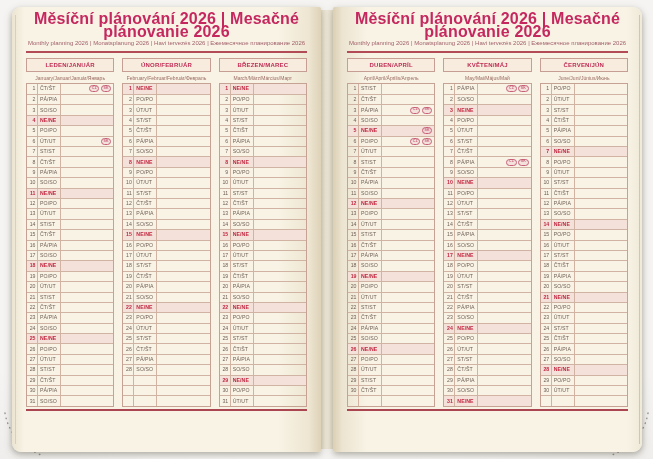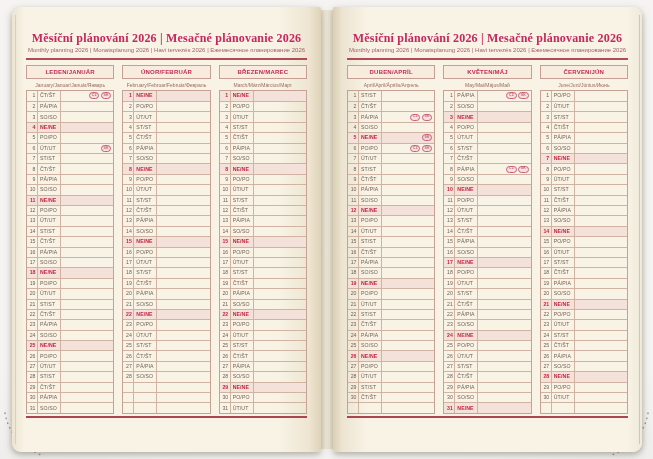--- a/index.html
+++ b/index.html
@@ -30,22 +30,22 @@
   .page-right::after{
     content:"";position:absolute;right:2.5px;top:8px;bottom:8px;width:1px;
     background:rgba(150,130,100,.35);
   }
   .page-left::before{
     content:"";position:absolute;left:2.5px;top:8px;bottom:8px;width:1px;
     background:rgba(150,130,100,.25);
   }
   .content{position:absolute;left:14px;right:14px;top:0;}
   .page-title{
-    margin-top:25px;text-align:center;font-size:12px;font-weight:bold;
-    color:#c5275f;letter-spacing:.2px;line-height:13px;font-family:Liberation Serif, serif;
+    margin-top:5px;text-align:center;font-size:16px;font-weight:bold;
+    color:#c5275f;letter-spacing:.2px;line-height:13px;
   }
   .page-subtitle{
     margin-top:1px;text-align:center;font-size:6px;color:#a2606a;line-height:8px;
   }
   .rule{height:1.5px;background:#b24b55;margin-top:4px;}
   .months{display:flex;gap:8px;margin-top:5px;}
   .month{flex:1;min-width:0;}
   .mh{
     border:1px solid #c79e94;background:#f8ecdf;color:#bf2d55;
     font-weight:bold;font-size:6px;line-height:7px;text-align:center;

